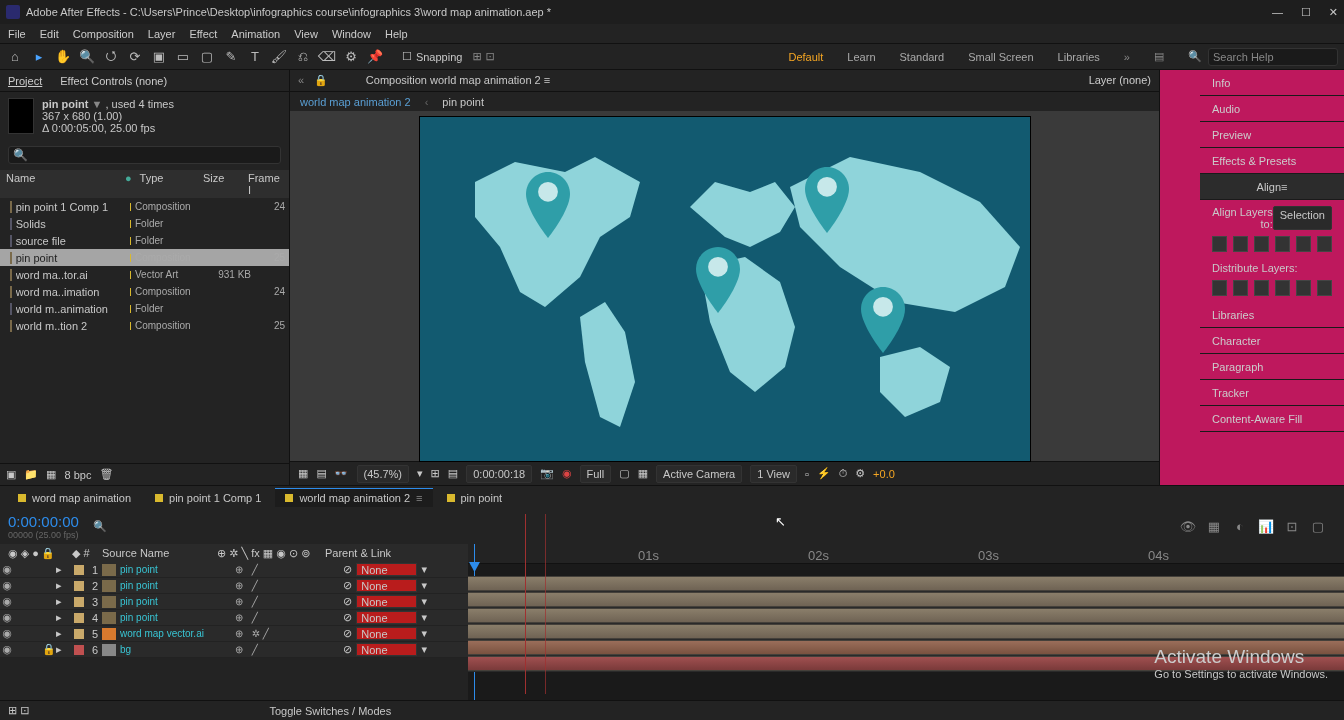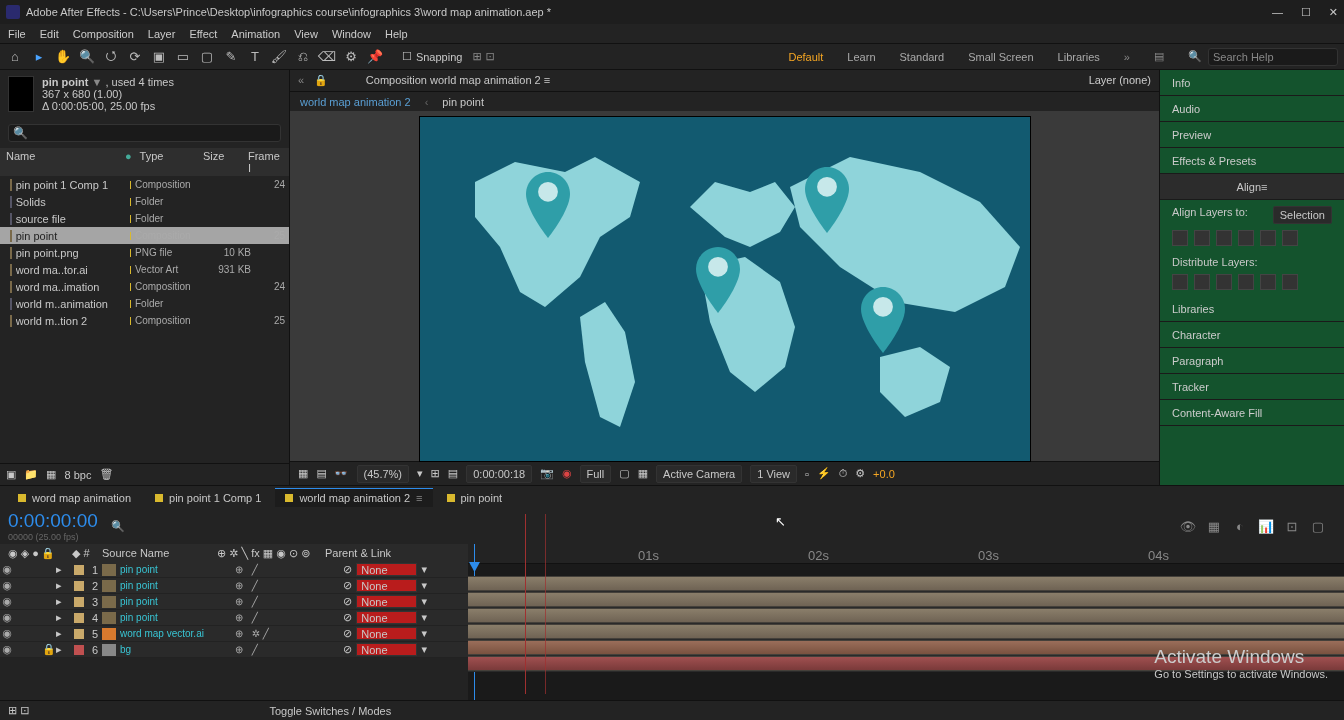--- a/index.html
+++ b/index.html
@@ -51,34 +51,34 @@
 .comp-bc .bc1 { color:#5a9fd4; }
 .viewer { flex:1; background:#3a3a3a; display:flex; align-items:flex-start; justify-content:center; padding-top:6px; }
 .canvas { width:610px; height:344px; background:#125a70; position:relative; box-shadow:0 0 0 1px #000; }
 .worldmap { position:absolute; inset:0; }
 .pin { position:absolute; width:46px; height:66px; }
 .pin svg { width:100%; height:100%; }
 .comp-foot { height:24px; background:#232323; display:flex; align-items:center; gap:8px; padding:0 8px; font-size:10px; color:#ccc; border-top:1px solid #111; }
 .cf-pill { background:#2a2a2a; padding:2px 6px; border-radius:2px; border:1px solid #333; }
 .cf-num { color:#f5a623; }
 
-.side-panel { width:185px; background:#14532d; border-left:1px solid #111; }
+.side-panel { width:185px; background:#be185d; border-left:1px solid #111;padding-left:40px; }
 .sp-sec { height:26px; display:flex; align-items:center; padding:0 12px; border-bottom:1px solid #1a1a1a; font-size:11px; color:#ccc; }
 .sp-sec.align { background:#2c2c2c; justify-content:center; }
 .sp-body { padding:6px 12px; font-size:10px; color:#999;text-align:right; }
 .sp-body .lbl { margin-bottom:6px; display:flex; justify-content:space-between; }
 .align-icons { display:flex; gap:6px; margin-top:4px; }
 .align-icons .ai { width:16px; height:16px; background:#333; border:1px solid #444; }
 
 .timeline { position:absolute; top:485px; left:0; right:0; bottom:0; background:#232323; border-top:1px solid #111; display:flex; flex-direction:column; }
 .tl-tabs { height:22px; display:flex; align-items:center; gap:4px; padding:0 8px; }
 .tl-tab { padding:3px 10px; font-size:11px; color:#ccc; border-top:1px solid transparent; display:flex; gap:6px; align-items:center; }
 .tl-tab.active { background:#1c1c1c; border-top:1px solid #2d8ceb; }
 .tl-top { height:36px; display:flex; align-items:center; padding:0 8px; gap:14px; }
-.tc { color:#2d8ceb; font-size:19px; font-weight:500; }
+.tc { color:#2d8ceb; font-size:15px; font-weight:500; }
 .tc-sub { font-size:9px; color:#666; }
 .tl-icons { display:flex; gap:10px; margin-left:auto; margin-right:10px; }
 .tl-icons .ti { width:16px; height:16px; color:#888; display:flex; align-items:center; justify-content:center; font-size:13px; }
 .tl-body { flex:1; display:flex; }
 .tl-left { width:468px; display:flex; flex-direction:column; }
 .tl-head { height:18px; background:#2a2a2a; display:flex; align-items:center; font-size:9px; color:#999; padding:0 4px; }
 .th-c { padding:0 4px; }
 .layer-row { height:16px; display:flex; align-items:center; font-size:10px; background:#2a2a2a; border-bottom:1px solid #222; }
 .layer-row .eye { width:14px; text-align:center; color:#aaa; }
 .layer-row .sp { width:14px; }
@@ -173,20 +173,24 @@
   </div>
   <div class="search-help">
     <span>🔍</span>
     <div class="inp">Search Help</div>
   </div>
 </div>
 
 <div class="mainrow">
 
   <div class="proj-panel">
+    <div class="panel-tabs">
+      <span class="tab active">Project</span>
+      <span class="tab">Effect Controls (none)</span>
+    </div>
     <div class="asset-head">
       <div class="asset-thumb"></div>
       <div>
         <div><b>pin point</b> <span style="color:#888">▼</span> <span>, used 4 times</span></div>
         <div>367 x 680 (1.00)</div>
         <div>Δ 0:00:05:00, 25.00 fps</div>
       </div>
     </div>
     <div class="asset-search">
         <span>🔍</span>
@@ -227,29 +231,20 @@
           <span class="fr"></span>
         </div>
         <div class="proj-row sel">
           <span style="width:10px"></span>
           <span class="pr-ic comp"></span>
           <span class="nm">pin point</span>
           <span class="pr-lbl"></span>
           <span class="typ">Composition</span>
           <span class="sz"></span>
           <span class="fr">25</span>
-        </div>
-        <div class="proj-row">
-          <span style="width:10px"></span>
-          <span class="pr-ic comp"></span>
-          <span class="nm">pin point.png</span>
-          <span class="pr-lbl"></span>
-          <span class="typ">PNG file</span>
-          <span class="sz">10 KB</span>
-          <span class="fr"></span>
         </div>
         <div class="proj-row">
           <span style="width:10px"></span>
           <span class="pr-ic comp"></span>
           <span class="nm">word ma..tor.ai</span>
           <span class="pr-lbl"></span>
           <span class="typ">Vector Art</span>
           <span class="sz">931 KB</span>
           <span class="fr"></span>
         </div>

